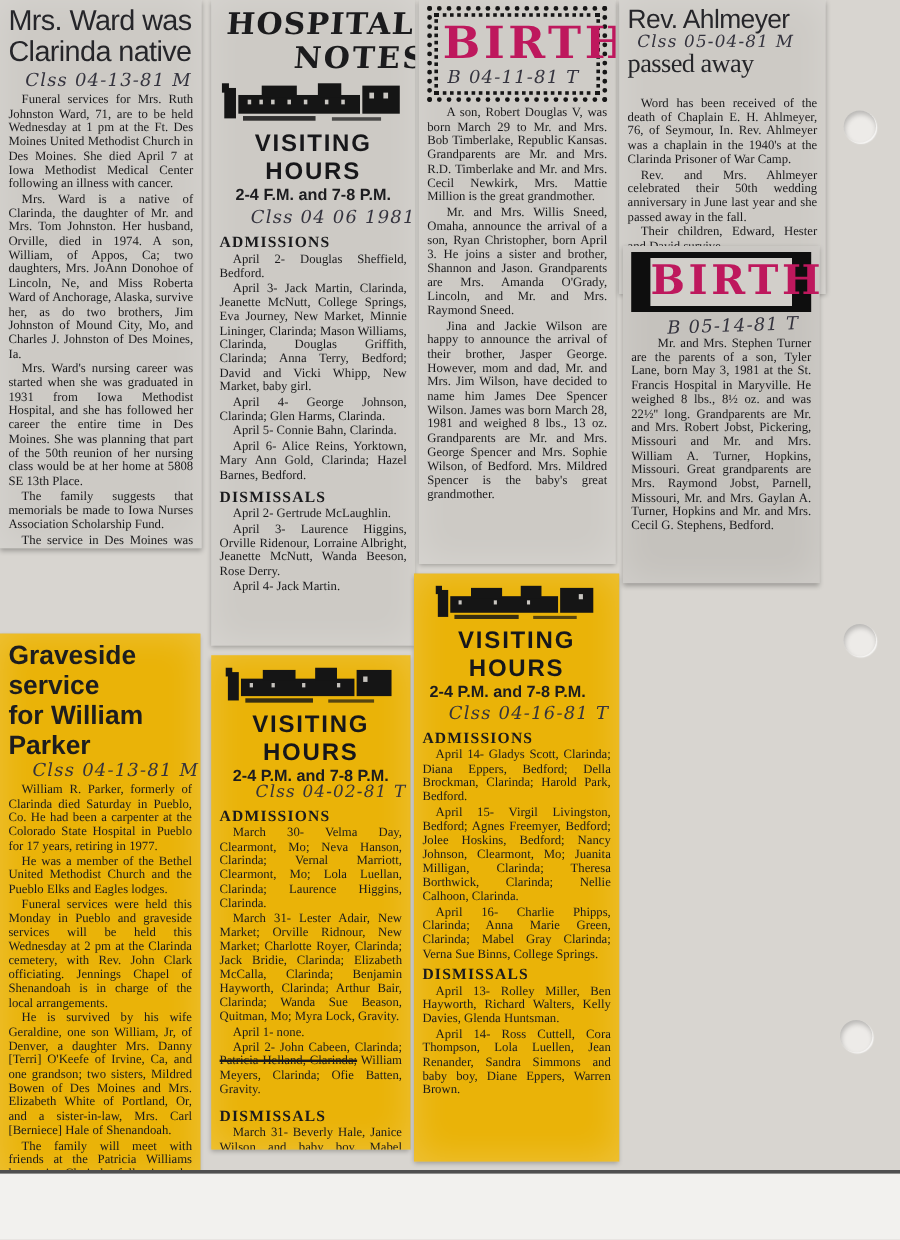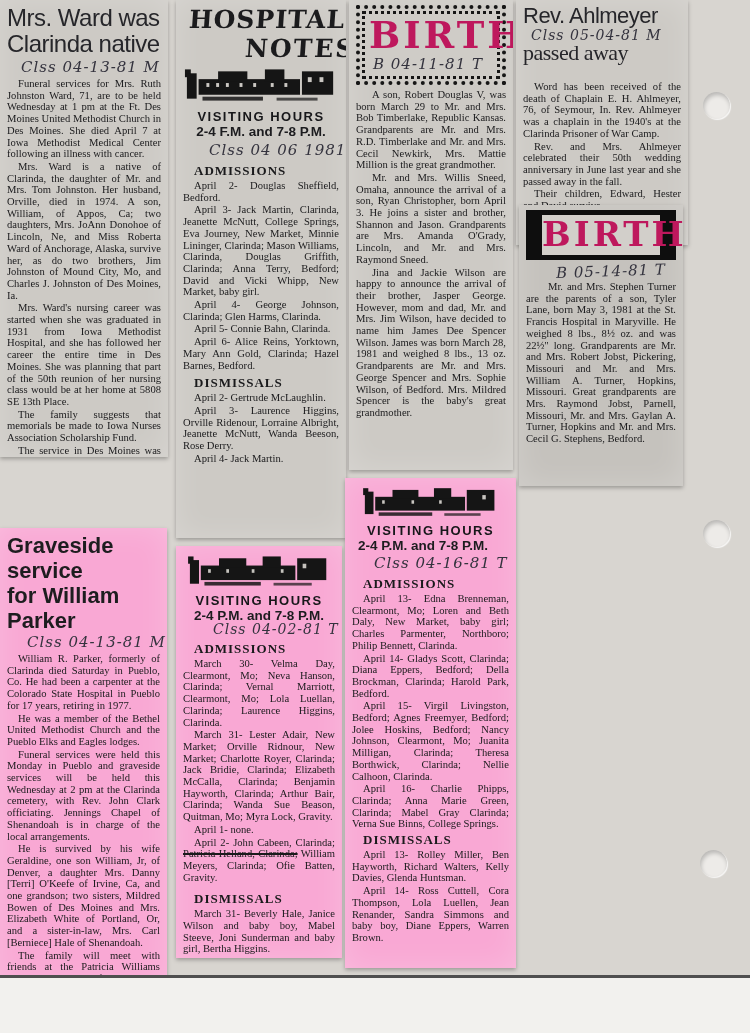--- a/index.html
+++ b/index.html
@@ -15,21 +15,21 @@
     position:absolute; left:0; top:975px; width:750px; height:58px;
     background:#f2f1ee; border-top:3px solid #4f4f4f;
   }
   .punch-hole {
     position:absolute; width:27px; height:27px; border-radius:50%;
     background:#edebe8;
     box-shadow: inset 1px 3px 4px rgba(0,0,0,.22), 1px 1px 1px rgba(255,255,255,.8);
   }
   .clip {
     position:absolute;
-    background:#f9a8d4;
+    background:#eab308;
     box-shadow: 0 2px 4px rgba(0,0,0,.28), inset 0 0 30px rgba(255,255,255,.22);
     padding:5px 7px;
     overflow:hidden;
   }
   .clip.light { background:#cdcac5; }
   .clip.dark  { background:#c5c2bd; }
   .body-text p {
     font:10.6px/11.7px "Liberation Serif", serif;
     text-align:justify;
     text-indent:11px;
@@ -54,25 +54,25 @@
     white-space:nowrap;
   }
   .pagenum {
     position:absolute; left:95px; top:2px;
     font:italic 20px "DejaVu Serif", serif; color:#3a3944;
     transform:rotate(8deg);
   }
   .section-label {
     font-family:"Liberation Serif", serif;
     font-weight:bold; font-size:13px; letter-spacing:1px;
-    margin:4px 0 1px 11px;
+    margin:4px 0 1px 0;
   }
   .vh-heading {
     font-family:"Liberation Sans", sans-serif; font-weight:bold;
-    font-size:13px; letter-spacing:1.5px; text-align:center;
+    font-size:20px; letter-spacing:1.5px; text-align:center;
     color:#17171a; margin-top:2px;
   }
   .vh-hours {
     font-family:"Liberation Sans", sans-serif; font-weight:bold;
     font-size:13.5px; text-align:center; color:#1c1c1f;
   }
   .masthead { font-family:"DejaVu Serif", serif; font-weight:bold; color:#1b1b1d; }
   .masthead .m1 { font-size:25px; letter-spacing:1px; margin-left:6px; transform:skewX(-4deg); }
   .masthead .m2 { font-size:25px; letter-spacing:2px; margin-left:62px; transform:skewX(-4deg); }
   .illus { display:block; width:100%; height:44px; }
@@ -229,21 +229,20 @@
     <rect x="24" y="20" width="3" height="4" fill="#c9c6c1"></rect>
       <rect x="58" y="20" width="3" height="4" fill="#c9c6c1"></rect>
     <rect x="90" y="20" width="3" height="4" fill="#c9c6c1"></rect>
       <rect x="140" y="14" width="4" height="5" fill="#c9c6c1"></rect>
   </svg>
   <div class="vh-heading">VISITING HOURS</div>
   <div class="vh-hours" style="text-align:left; margin-left:6px;">2-4 P.M. and 7-8 P.M.</div>
   <div class="handwriting hw-md" style="margin:1px 0 0 22px;">Clss 04-16-81 T</div>
   <div class="section-label">ADMISSIONS</div>
   <div class="body-text">
-    <p>April 13- Edna Brenneman, Clearmont, Mo; Loren and Beth Daly, New Market, baby girl; Charles Parmenter, Northboro; Philip Bennett, Clarinda.</p>
     <p>April 14- Gladys Scott, Clarinda; Diana Eppers, Bedford; Della Brockman, Clarinda; Harold Park, Bedford.</p>
     <p>April 15- Virgil Livingston, Bedford; Agnes Freemyer, Bedford; Jolee Hoskins, Bedford; Nancy Johnson, Clearmont, Mo; Juanita Milligan, Clarinda; Theresa Borthwick, Clarinda; Nellie Calhoon, Clarinda.</p>
     <p>April 16- Charlie Phipps, Clarinda; Anna Marie Green, Clarinda; Mabel Gray Clarinda; Verna Sue Binns, College Springs.</p>
   </div>
   <div class="section-label" style="margin-top:2px;">DISMISSALS</div>
   <div class="body-text">
     <p>April 13- Rolley Miller, Ben Hayworth, Richard Walters, Kelly Davies, Glenda Huntsman.</p>
     <p>April 14- Ross Cuttell, Cora Thompson, Lola Luellen, Jean Renander, Sandra Simmons and baby boy, Diane Eppers, Warren Brown.</p>
 
   </div>

